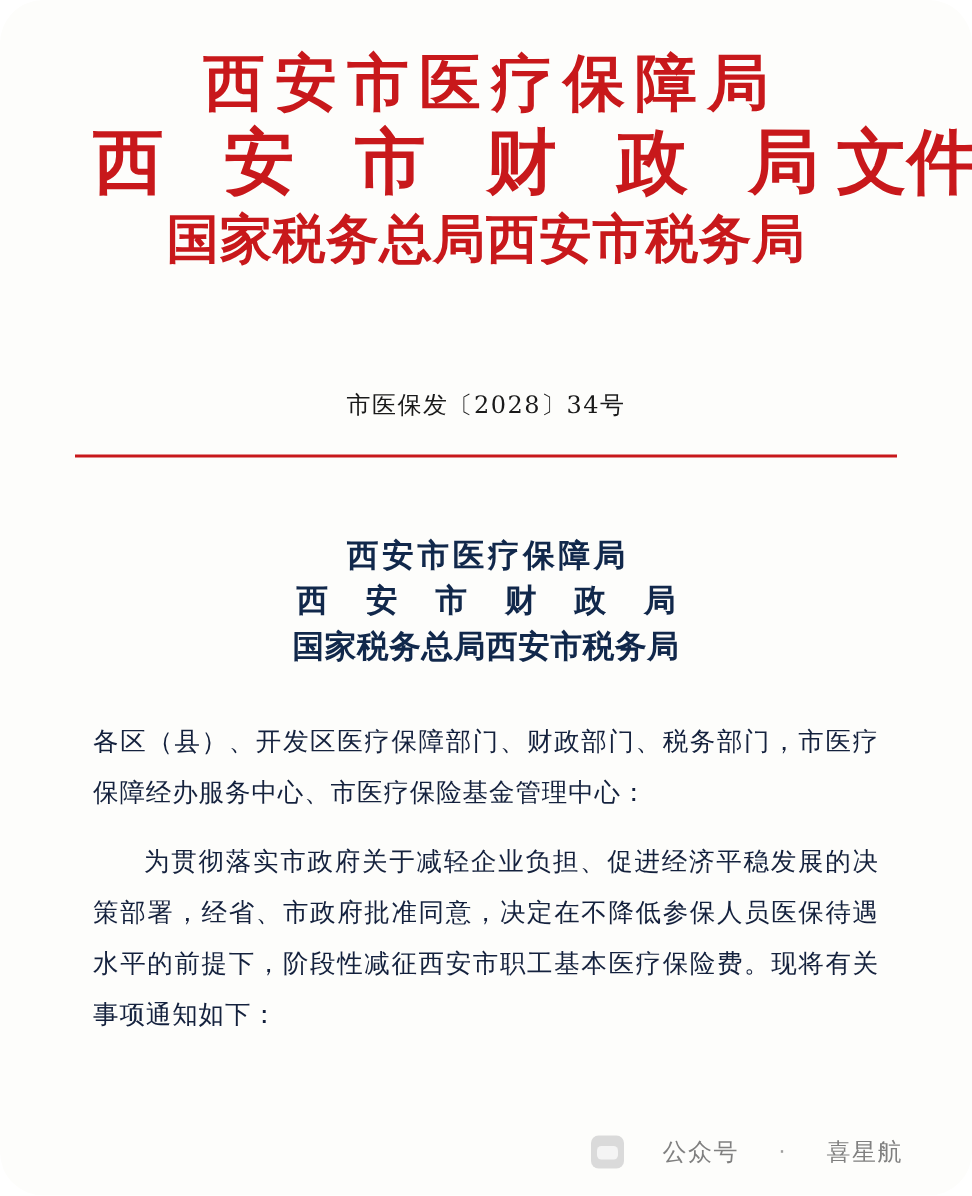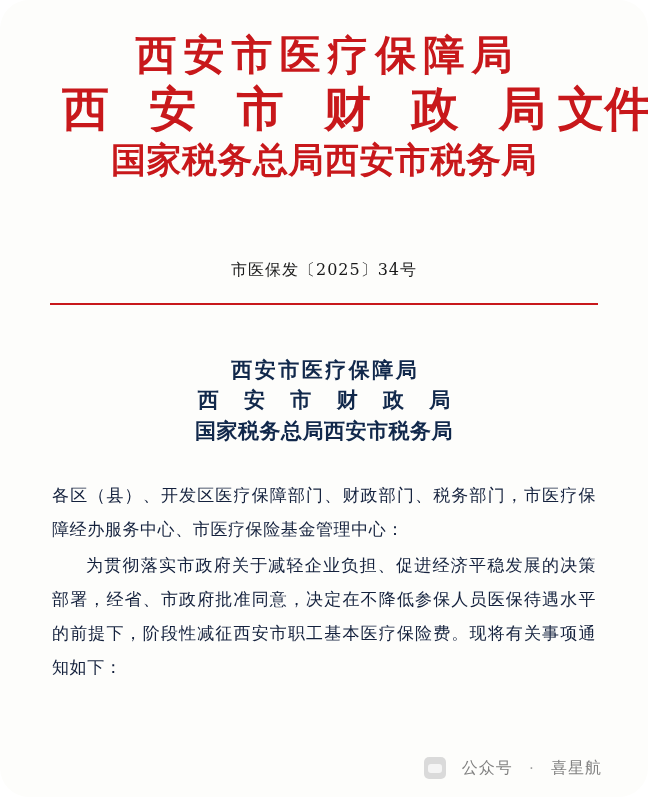--- a/index.html
+++ b/index.html
@@ -87,34 +87,34 @@
   
   .body-text {
     margin-top: 32px;
     color: #14213d;
     font-size: 17px;
     line-height: 2.0;
     letter-spacing: 0.6px;
     text-align: justify;
   }
   .body-text p {
-    margin: 2px;
+    margin: 12px;
   }
   .body-text p.indent {
     text-indent: 2em;
   }
 
   
   .watermark {
     position: absolute;
     right: 46px;
     bottom: 18px;
     display: flex;
     align-items: center;
-    gap: 16px;
+    gap: 26px;
     color: #7a7a7a;
     font-family: "Liberation Sans", sans-serif;
     font-size: 16px;
     letter-spacing: 1px;
     opacity: 0.95;
   }
   .wm-logo {
     width: 22px;
     height: 22px;
     border-radius: 5px;
@@ -138,21 +138,21 @@
 <body>
 
 <div class="page">
 
   <div class="masthead">
     <div class="masthead-line ml1">西安市医疗保障局</div>
     <div class="masthead-line ml2"><span class="spaced">西 安 市 财 政 局</span><span>文件</span></div>
     <div class="masthead-line ml3">国家税务总局西安市税务局</div>
   </div>
 
-  <div class="docnum">市医保发〔2025〕34号</div>
+  <div class="docnum">市医保发〔2028〕34号</div>
   <div class="red-rule"></div>
 
   <div class="titleblock">
     <div class="t-line t1">西安市医疗保障局</div>
     <div class="t-line t2">西 安 市 财 政 局</div>
     <div class="t-line t3">国家税务总局西安市税务局</div>
   </div>
 
   <div class="body-text">
     <p>各区（县）、开发区医疗保障部门、财政部门、税务部门，市医疗保障经办服务中心、市医疗保险基金管理中心：</p>

